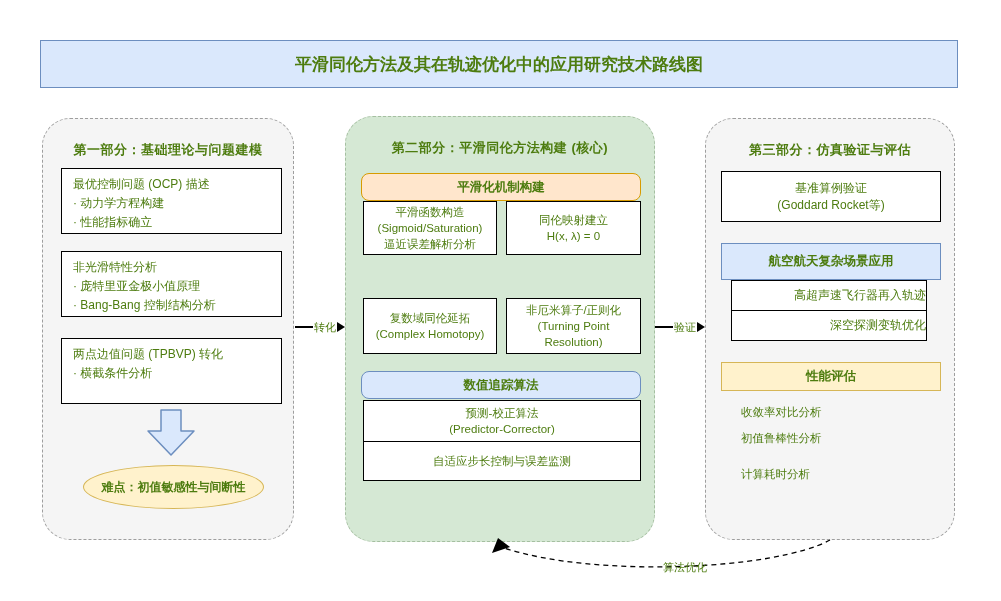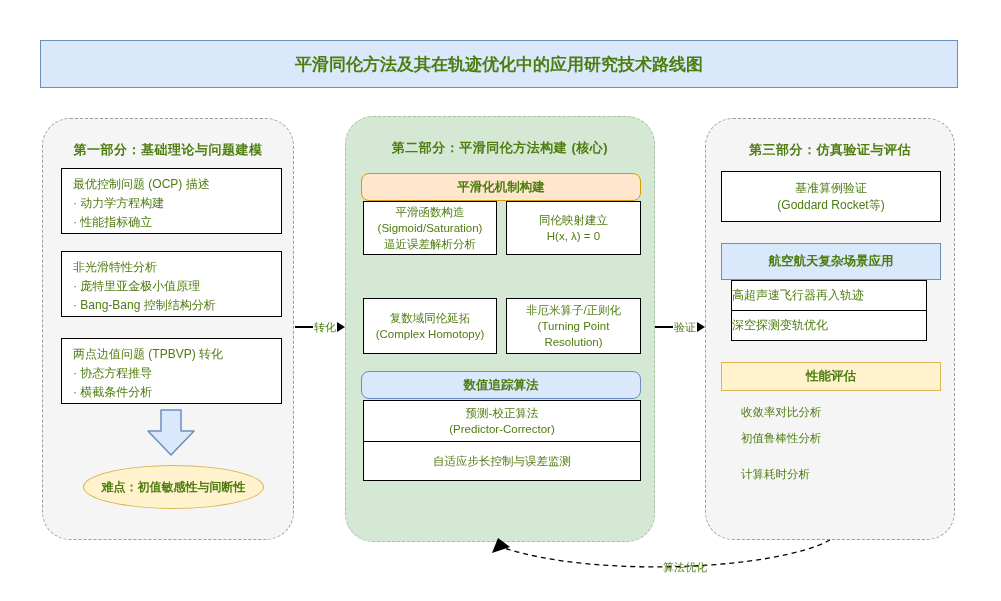--- a/index.html
+++ b/index.html
@@ -79,21 +79,21 @@
   }
   .p3-header{
     position:absolute; left:15px; width:220px;
     display:flex; align-items:center; justify-content:center;
     font-weight:bold; font-size:12.5px;
   }
   #p3-aero-header{top:124px; height:37px; background:var(--blue-fill); border:1px solid var(--blue-border);}
   .p3-item-box{
     position:absolute; left:25px; width:196px; height:31px;
     background:#fff; border:1px solid #000;
-    display:flex; align-items:center; justify-content:flex-start; font-size:12px;
+    display:flex; align-items:center; justify-content:flex-end; font-size:12px;
   }
   #p3-aero1{top:161px;} #p3-aero2{top:191px;}
   #p3-perf-header{top:243px; height:29px; background:var(--yellow-fill); border:1px solid var(--yellow-border);}
   .p3-text-item{position:absolute; left:35px; font-size:11.5px;}
   #p3-perf1{top:286px;} #p3-perf2{top:312px;} #p3-perf3{top:348px;text-align:center;}
   
   .h-arrow{
     position:absolute; top:317px; width:50px; height:20px;
     display:flex; align-items:center;
   }
@@ -130,21 +130,20 @@
     </div>
 
     <div id="p1-box2" class="wbox">
       <div>非光滑特性分析</div>
       <div>· 庞特里亚金极小值原理</div>
       <div>· Bang-Bang 控制结构分析</div>
     </div>
 
     <div id="p1-box3" class="wbox">
       <div>两点边值问题 (TPBVP) 转化</div>
-      <div>· 协态方程推导</div>
       <div>· 横截条件分析</div>
     </div>
 
     <svg id="down-arrow" width="50" height="48" viewBox="0 0 50 48">
       <path d="M15 1 L35 1 L35 22 L48 22 L25 46 L2 22 L15 22 Z" fill="var(--blue-fill)" stroke="var(--blue-border)" stroke-width="1.5" stroke-linejoin="round"></path>
     </svg>
 
     <div class="difficulty">
       <span>难点：初值敏感性与间断性</span>
     </div>

